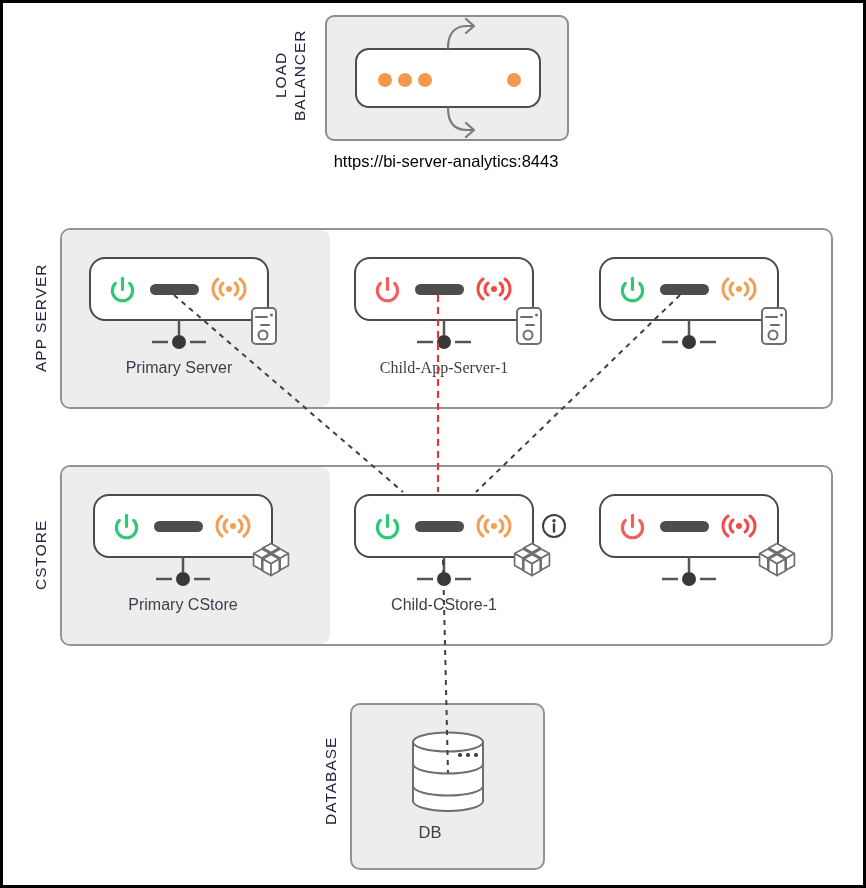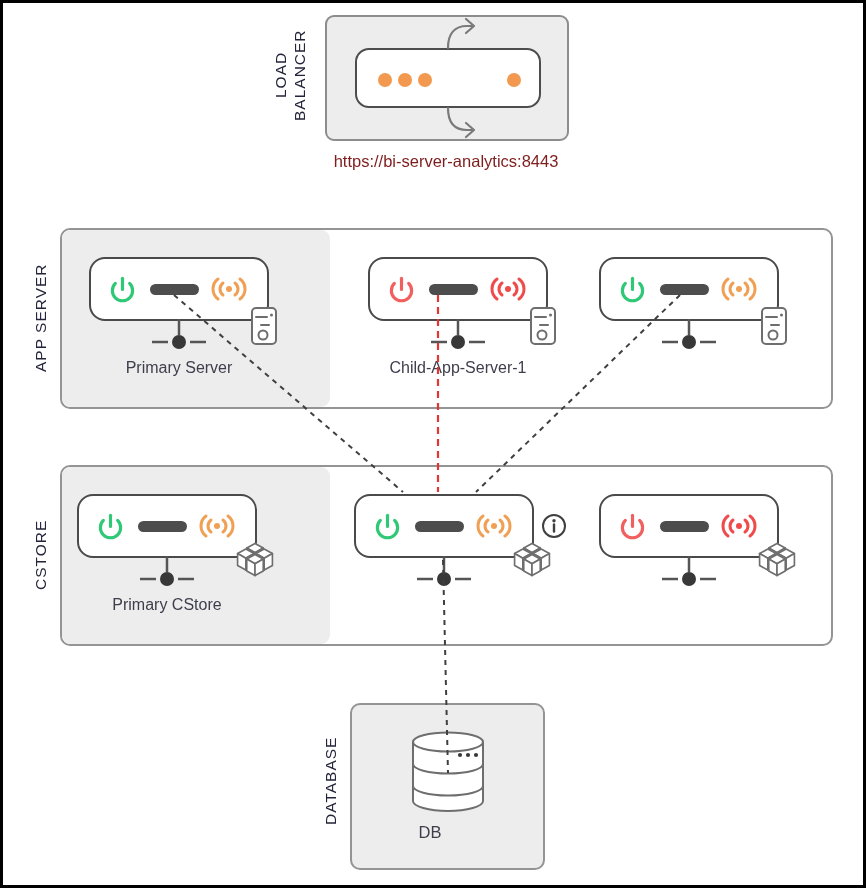--- a/index.html
+++ b/index.html
@@ -86,21 +86,21 @@
     <svg class="lb-arrows" width="244" height="126">
       <g fill="none" stroke="#7a7a7a" stroke-width="2.2" stroke-linecap="round" stroke-linejoin="round">
         <path d="M121 31 C121 16 128 9 140 9 H145"></path>
         <path d="M139 2 L147 9 L139 16"></path>
         <path d="M121 91 C121 106 128 113 140 113 H145"></path>
         <path d="M139 106 L147 113 L139 120"></path>
       </g>
     </svg>
   </div>
 
-  <div class="link-text" style="color: #7f1d1d;">https://bi-server-analytics:8443</div>
+  <div class="link-text" style="color: #000000;">https://bi-server-analytics:8443</div>
 
   <div class="vlabel" style="left:28px; top:245px; height:140px; width:22px;">APP SERVER</div>
 
   <div class="tier" style="left:57px; top:225px; width:773px; height:181px;">
     <div class="primary-region"></div>
   </div>
 
   <div class="node-group" style="left:86px; top:254px;text-decoration:underline;">
     <div class="node-box">
       <span class="icon" style="color: rgb(47, 200, 119);">
@@ -131,21 +131,21 @@
     </span>
     <svg class="net-icon" width="60" height="32">
       <line x1="30" y1="0" x2="30" y2="16" stroke="#555" stroke-width="2.5"></line>
       <line x1="3" y1="23" x2="19" y2="23" stroke="#555" stroke-width="2.5"></line>
       <line x1="41" y1="23" x2="57" y2="23" stroke="#555" stroke-width="2.5"></line>
       <circle cx="30" cy="23" r="7" fill="#383838"></circle>
     </svg>
     <div class="node-label">Primary Server</div>
   </div>
 
-  <div class="node-group" style="left:365px; top:254px;">
+  <div class="node-group" style="left:351px; top:254px;font-family:Liberation Serif, serif;">
     <div class="node-box">
       <span class="icon" style="color: rgb(242, 95, 95);">
         <svg width="27" height="29" viewBox="0 0 24 24" fill="none" stroke="currentColor" stroke-width="2.8" stroke-linecap="round">
             <path d="M18.36 6.64a9 9 0 1 1-12.73 0"></path>
             <line x1="12" y1="2" x2="12" y2="12"></line>
           </svg>
       </span>
       <span class="status-bar"></span>
       <span class="icon signal" style="color: rgb(240, 75, 75);">
         <svg width="40" height="26" viewBox="0 0 40 26" fill="none" stroke="currentColor" stroke-width="3" stroke-linecap="round">
@@ -210,21 +210,21 @@
       <circle cx="30" cy="23" r="7" fill="#383838"></circle>
     </svg>
   </div>
 
   <div class="vlabel" style="left:28px; top:482px; height:140px; width:22px;">CSTORE</div>
 
   <div class="tier" style="left:57px; top:462px; width:773px; height:181px;">
     <div class="primary-region"></div>
   </div>
 
-  <div class="node-group" style="left:74px; top:491px;">
+  <div class="node-group" style="left:90px; top:491px;">
     <div class="node-box">
       <span class="icon" style="color: rgb(47, 200, 119);">
         <svg width="27" height="29" viewBox="0 0 24 24" fill="none" stroke="currentColor" stroke-width="2.8" stroke-linecap="round">
             <path d="M18.36 6.64a9 9 0 1 1-12.73 0"></path>
             <line x1="12" y1="2" x2="12" y2="12"></line>
           </svg>
       </span>
       <span class="status-bar"></span>
       <span class="icon signal" style="color: rgb(240, 160, 84);">
         <svg width="40" height="26" viewBox="0 0 40 26" fill="none" stroke="currentColor" stroke-width="3" stroke-linecap="round">
@@ -302,20 +302,21 @@
           <circle cx="13" cy="7.8" r="1.7" fill="#3f3f3f"></circle>
           <line x1="13" y1="11.5" x2="13" y2="18.5" stroke="#3f3f3f" stroke-width="2.4" stroke-linecap="round"></line>
         </svg>
     </span>
     <svg class="net-icon" width="60" height="32">
       <line x1="30" y1="0" x2="30" y2="16" stroke="#555" stroke-width="2.5"></line>
       <line x1="3" y1="23" x2="19" y2="23" stroke="#555" stroke-width="2.5"></line>
       <line x1="41" y1="23" x2="57" y2="23" stroke="#555" stroke-width="2.5"></line>
       <circle cx="30" cy="23" r="7" fill="#383838"></circle>
     </svg>
+    <div class="node-label">Child-CStore-1</div>
   </div>
 
   <div class="node-group" style="left:596px; top:491px;">
     <div class="node-box">
       <span class="icon" style="color: rgb(242, 95, 95);">
         <svg width="27" height="29" viewBox="0 0 24 24" fill="none" stroke="currentColor" stroke-width="2.8" stroke-linecap="round">
             <path d="M18.36 6.64a9 9 0 1 1-12.73 0"></path>
             <line x1="12" y1="2" x2="12" y2="12"></line>
           </svg>
       </span>

